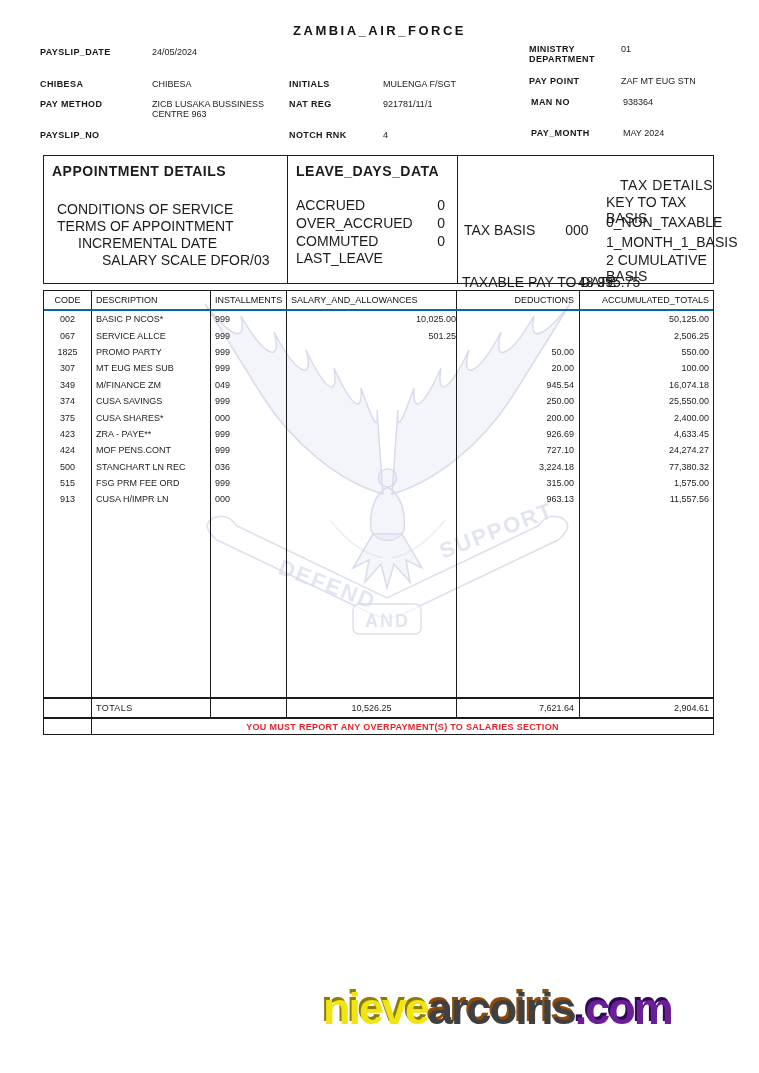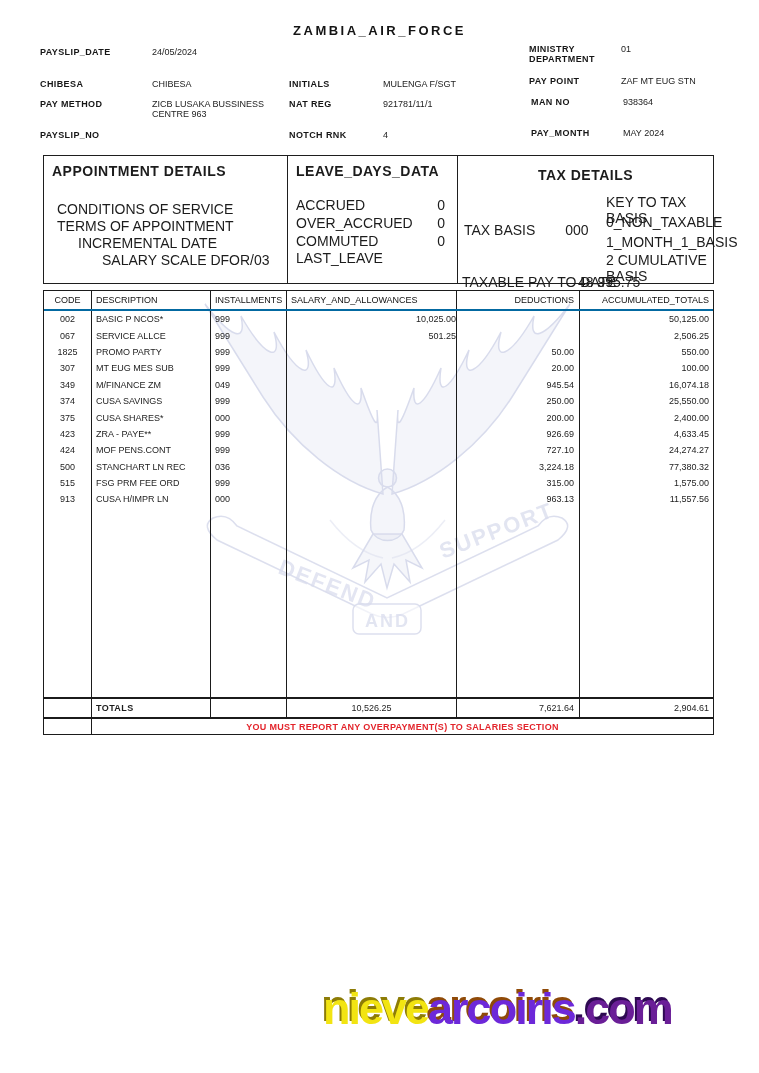--- a/index.html
+++ b/index.html
@@ -28,21 +28,21 @@
   .boxes{
     position:absolute;left:43px;top:155px;width:671px;height:129px;
     border:1.5px solid #1e1e1e;display:flex;box-sizing:border-box;
     font-size:14px;
   }
   .sect{position:relative;box-sizing:border-box;height:100%;}
   .sect1{width:244px;border-right:1.5px solid #1e1e1e;}
   .sect2{width:170px;border-right:1.5px solid #1e1e1e;}
   .sect3{flex:1;}
   .sect-title{position:absolute;top:7px;left:8px;font-weight:bold;letter-spacing:.5px;}
-  .sect-title-center{position:absolute;top:11px;left:0;width:100%;text-align:center;font-weight:bold;letter-spacing:.5px;}
+  .sect-title-center{position:absolute;top:21px;left:0;width:100%;text-align:right;font-weight:normal;letter-spacing:.5px;}
   .abs{position:absolute;}
   .leave-row{position:absolute;left:8px;right:12px;display:flex;justify-content:space-between;align-items:flex-end;}
   
   .paytable{
     position:absolute;left:43px;top:290px;width:671px;
     border:1.5px solid #1b1b1b;box-sizing:border-box;
     font-size:9px;background:transparent;
   }
   .trow{display:grid;grid-template-columns:48px 119px 76px 170px 123px 1fr;}
   .cell{box-sizing:border-box;border-right:1px solid #1b1b1b;overflow:hidden;white-space:nowrap;display:flex;align-items:center;}
@@ -53,21 +53,21 @@
   .c-description{padding-left:4px;justify-content:flex-start;}
   .c-installments{padding-left:4px;justify-content:flex-start;}
   .c-salary{padding-right:0;justify-content:flex-end;}
   .c-deductions{padding-right:5px;justify-content:flex-end;}
   .c-accumulated{padding-right:4px;justify-content:flex-end;}
   .thead .c-salary{justify-content:flex-start;padding-left:4px;}
   .tbody{height:386px;display:flex;flex-direction:column;}
   .brow{height:16.4px;flex-shrink:0;}
   .filler{flex:1;}
   .totrow{height:18px;border-top:2px solid #1b1b1b;border-bottom:2px solid #1b1b1b;}
-  .totrow .c-totlabel{font-weight:bold;padding-left:4px;letter-spacing:.4px;}
+  .totrow .c-totlabel{font-weight:normal;padding-left:4px;letter-spacing:.4px;}
   .totrow .c-salary{justify-content:center;padding-right:0;}
   .warnrow{height:15px;display:grid;grid-template-columns:48px 1fr;}
   .warnrow .wcell{border-right:1px solid #1b1b1b;}
   .warn-text{display:flex;align-items:center;justify-content:center;font-weight:bold;font-size:9px;letter-spacing:.3px;}
   
   .watermark{position:absolute;left:125px;top:282px;width:525px;height:400px;z-index:0;opacity:.55;}
   
   .site-logo{
     position:absolute;left:323px;top:983px;z-index:2;
     font-size:45px;font-weight:bold;letter-spacing:-2px;
@@ -343,17 +343,17 @@
       </div>
 
       <div class="warnrow">
         <div class="wcell"></div>
         <div class="warn-text" style="color: rgb(227, 36, 43);">YOU MUST REPORT ANY OVERPAYMENT(S) TO SALARIES SECTION</div>
       </div>
 
     </div>
 
     <div class="site-logo">
-      <span class="logo-p1" style="color: rgb(242, 228, 18);">nieve</span><span class="logo-p2" style="color: #6d28d9;">arcoiris</span><span class="logo-p3" style="color: rgb(106, 30, 151);">.com</span>
+      <span class="logo-p1" style="color: rgb(242, 228, 18);">nieve</span><span class="logo-p2" style="color: #404040;">arcoiris</span><span class="logo-p3" style="color: rgb(106, 30, 151);">.com</span>
     </div>
 
   </div>
 </div>
 
 </body></html>

